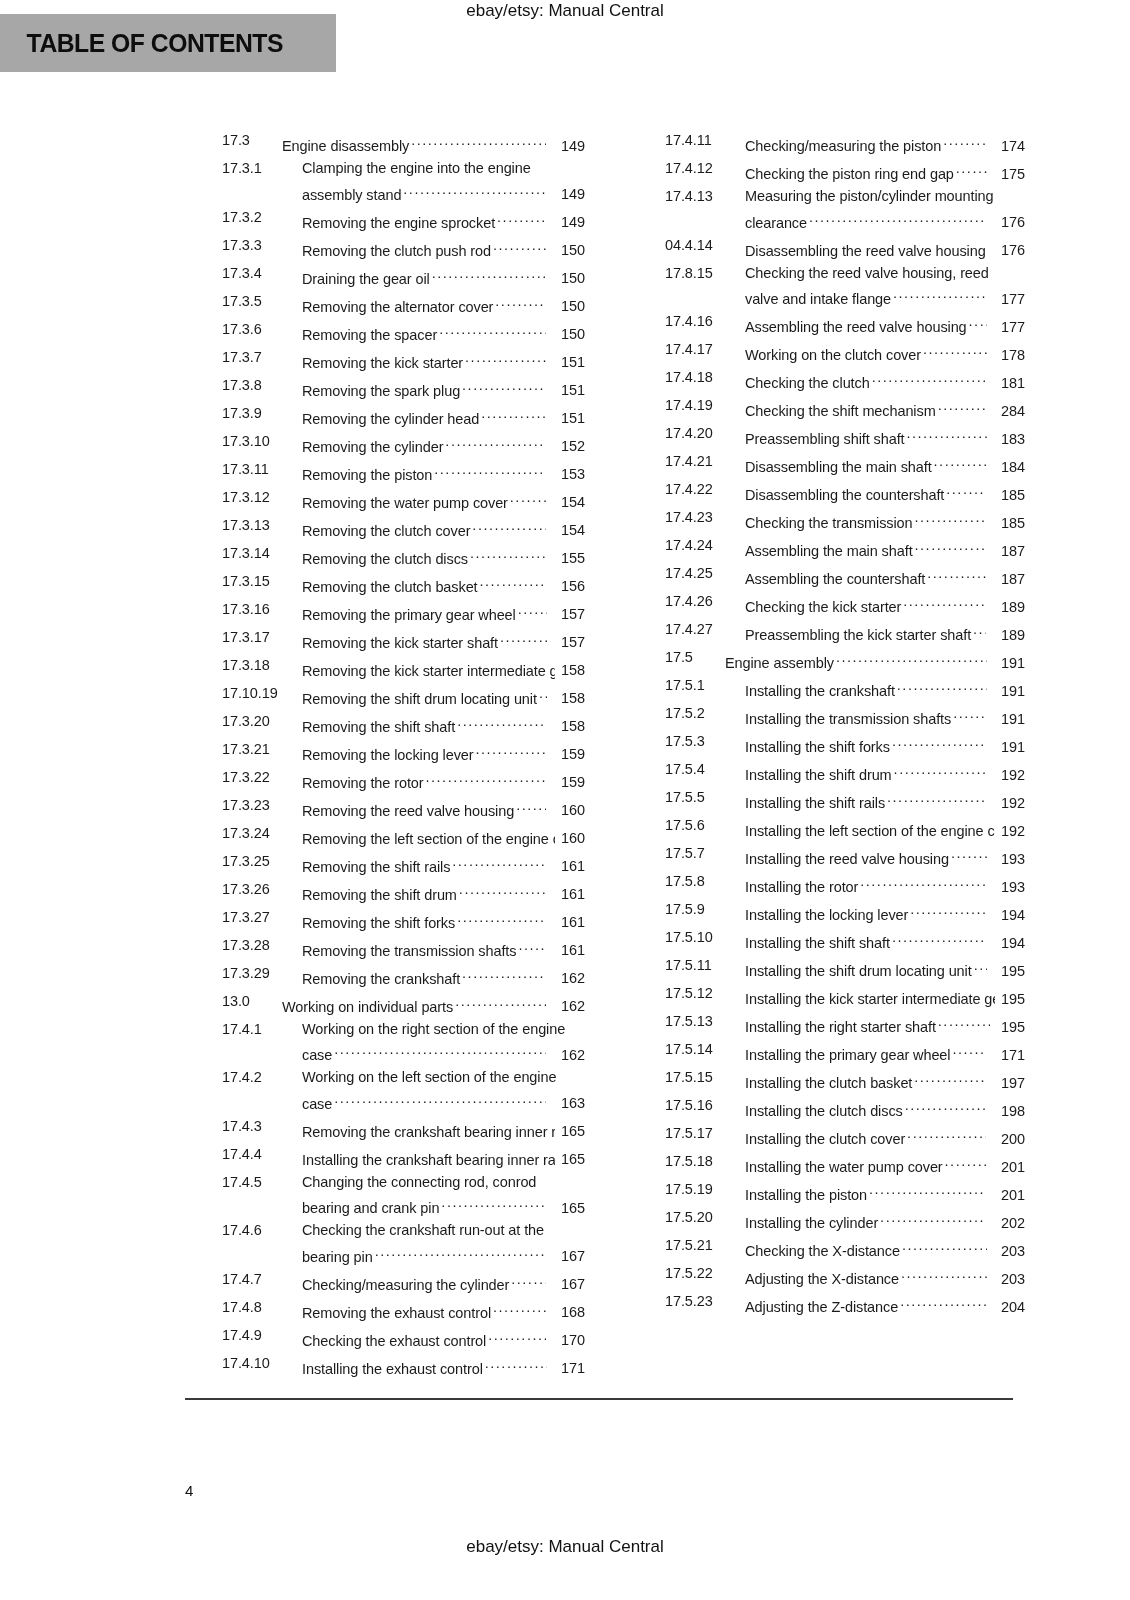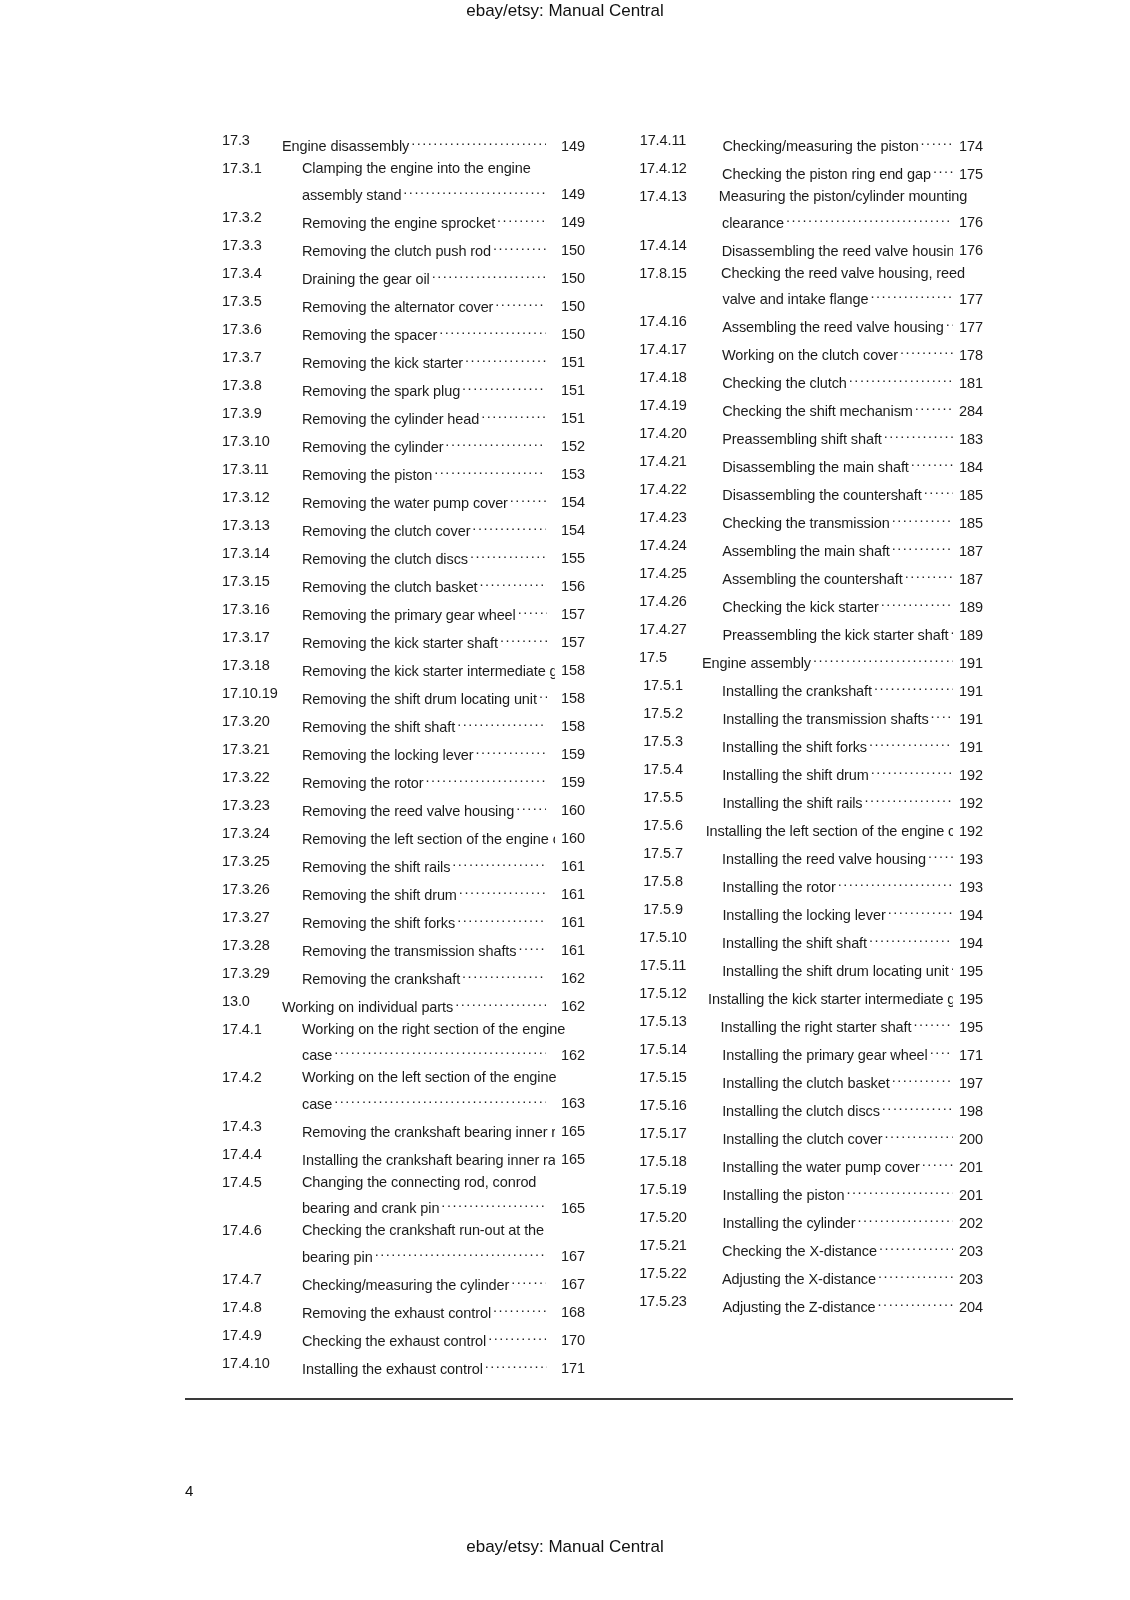--- a/index.html
+++ b/index.html
@@ -50,22 +50,22 @@
     white-space: nowrap;
   }
   .toc-columns {
     position: absolute;
     top: 130px;
     left: 222px;
     width: 791px;
     display: flex;
   }
   .toc-col { flex: none; }
-  .toc-col.left  { width: 363px; margin-right: 38px; }
-  .toc-col.right { width: 360px; text-align: center; }
+  .toc-col.left  { width: 363px; margin-right: 80px; }
+  .toc-col.right { width: 360px; }
   .toc-entry {
     display: flex;
     font-size: 14.5px;
     line-height: 20.5px;
     margin-bottom: 2px;
     letter-spacing: -0.1px;
   }
   .toc-num {
     flex: none;
     width: 80px;
@@ -109,20 +109,23 @@
     color: #111111;
   }
 </style>
 </head>
 <body>
 
 <div class="page">
 
   <div class="watermark-top">ebay/etsy: Manual Central</div>
 
+  <div class="title-bar">
+    <span class="title-text">TABLE OF CONTENTS</span>
+  </div>
 
   <div class="toc-columns">
     <div class="toc-col left" id="toc-col-left">
         <div class="toc-entry lvl1">
           <span class="toc-num">17.3</span>
           <span class="toc-text"><span class="toc-title">Engine disassembly</span><span class="toc-dots" style="width: 135px;">........................................................................................................................</span><span class="toc-page">149</span></span>
         </div>
         <div class="toc-entry lvl2">
           <span class="toc-num">17.3.1</span>
           <span class="toc-text"><span class="toc-title">Clamping the engine into the engine assembly stand</span><span class="toc-dots" style="width: 143px;">........................................................................................................................</span><span class="toc-page">149</span></span>
@@ -291,21 +294,21 @@
         </div>
         <div class="toc-entry lvl2">
           <span class="toc-num">17.4.12</span>
           <span class="toc-text"><span class="toc-title">Checking the piston ring end gap</span><span class="toc-dots" style="width: 31px;">........................................................................................................................</span><span class="toc-page">175</span></span>
         </div>
         <div class="toc-entry lvl2">
           <span class="toc-num">17.4.13</span>
           <span class="toc-text"><span class="toc-title">Measuring the piston/cylinder mounting clearance</span><span class="toc-dots" style="width: 178px;">........................................................................................................................</span><span class="toc-page">176</span></span>
         </div>
         <div class="toc-entry lvl2">
-          <span class="toc-num">17.4.14</span>
+          <span class="toc-num">04.4.14</span>
           <span class="toc-text"><span class="toc-title">Disassembling the reed valve housing</span><span class="toc-dots" style="width: 0px;">........................................................................................................................</span><span class="toc-page">176</span></span>
         </div>
         <div class="toc-entry lvl2">
           <span class="toc-num">17.8.15</span>
           <span class="toc-text"><span class="toc-title">Checking the reed valve housing, reed valve and intake flange</span><span class="toc-dots" style="width: 93px;">........................................................................................................................</span><span class="toc-page">177</span></span>
         </div>
         <div class="toc-entry lvl2">
           <span class="toc-num">17.4.16</span>
           <span class="toc-text"><span class="toc-title">Assembling the reed valve housing</span><span class="toc-dots" style="width: 18px;">........................................................................................................................</span><span class="toc-page">177</span></span>
         </div>

